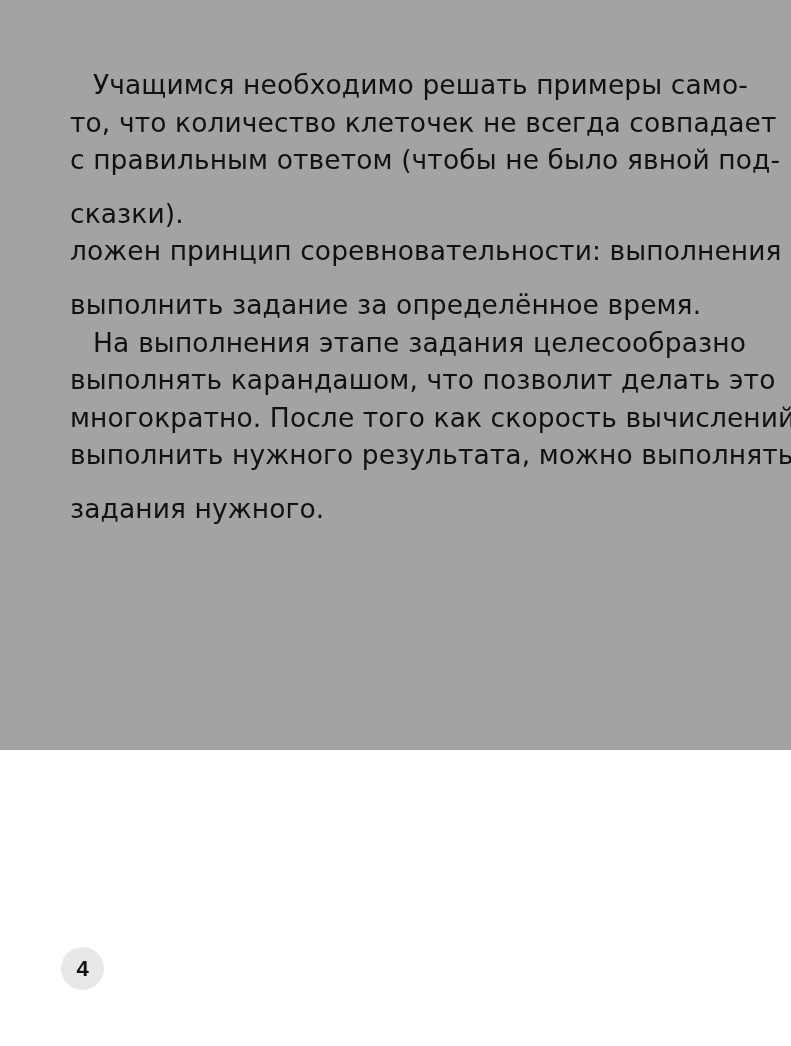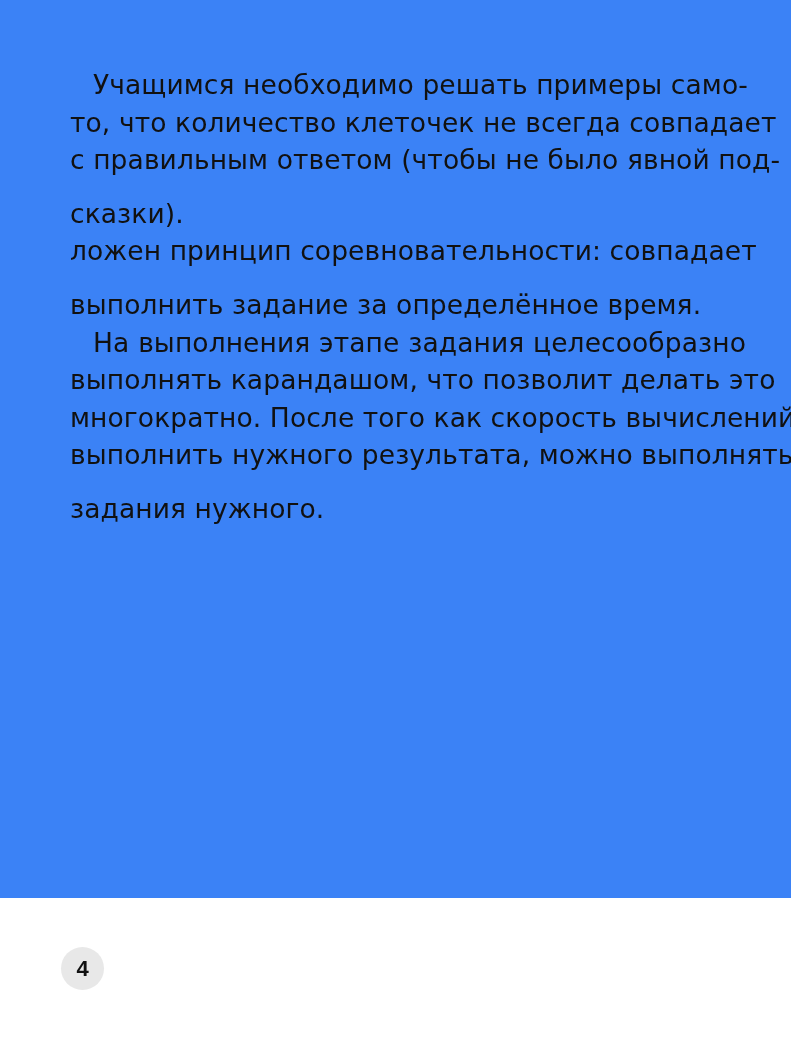--- a/index.html
+++ b/index.html
@@ -1,17 +1,17 @@
 <!DOCTYPE html>
 <html><head>
 <meta charset="utf-8">
 <style>
   html, body { margin: 0; padding: 0; background: #ffffff; }
   body { width: 791px; height: 1046px; position: relative; overflow: hidden; }
-  .page { position: absolute; left: 0; top: 0; width: 791px; height: 898px; background: #3b82f6; }
+  .page { position: absolute; left: 0; top: 0; width: 791px; height: 750px; background: #a3a3a3; }
   .text-block {
     position: absolute; left: 70px; top: 66px; width: 676px;
     font-family: "DejaVu Sans", sans-serif; font-size: 26.5px; color: #111;
     letter-spacing: 0.1px;
   }
   .paragraph { margin: 0; }
   .line {
     display: block; height: 37.6px; line-height: 37.6px; white-space: nowrap;
     text-align: justify; text-align-last: justify;
   }
@@ -31,21 +31,21 @@
   <div class="text-block">
 
     <p class="paragraph">
       <span class="line indent">Учащимся необходимо решать примеры само-</span>
       <span class="line">то, что количество клеточек не всегда совпадает</span>
       <span class="line">с правильным ответом (чтобы не было явной под-</span>
       <span class="line last">сказки).</span>
     </p>
 
     <p class="paragraph">
-      <span class="line">ложен принцип соревновательности: совпадает</span>
+      <span class="line">ложен принцип соревновательности: выполнения</span>
       <span class="line last">выполнить задание за определённое время.</span>
     </p>
 
     <p class="paragraph">
       <span class="line indent">На выполнения этапе задания целесообразно</span>
       <span class="line">выполнять карандашом, что позволит делать это</span>
       <span class="line">многократно. После того как скорость вычислений</span>
       <span class="line">выполнить нужного результата, можно выполнять</span>
       <span class="line last">задания нужного.</span>
     </p>

